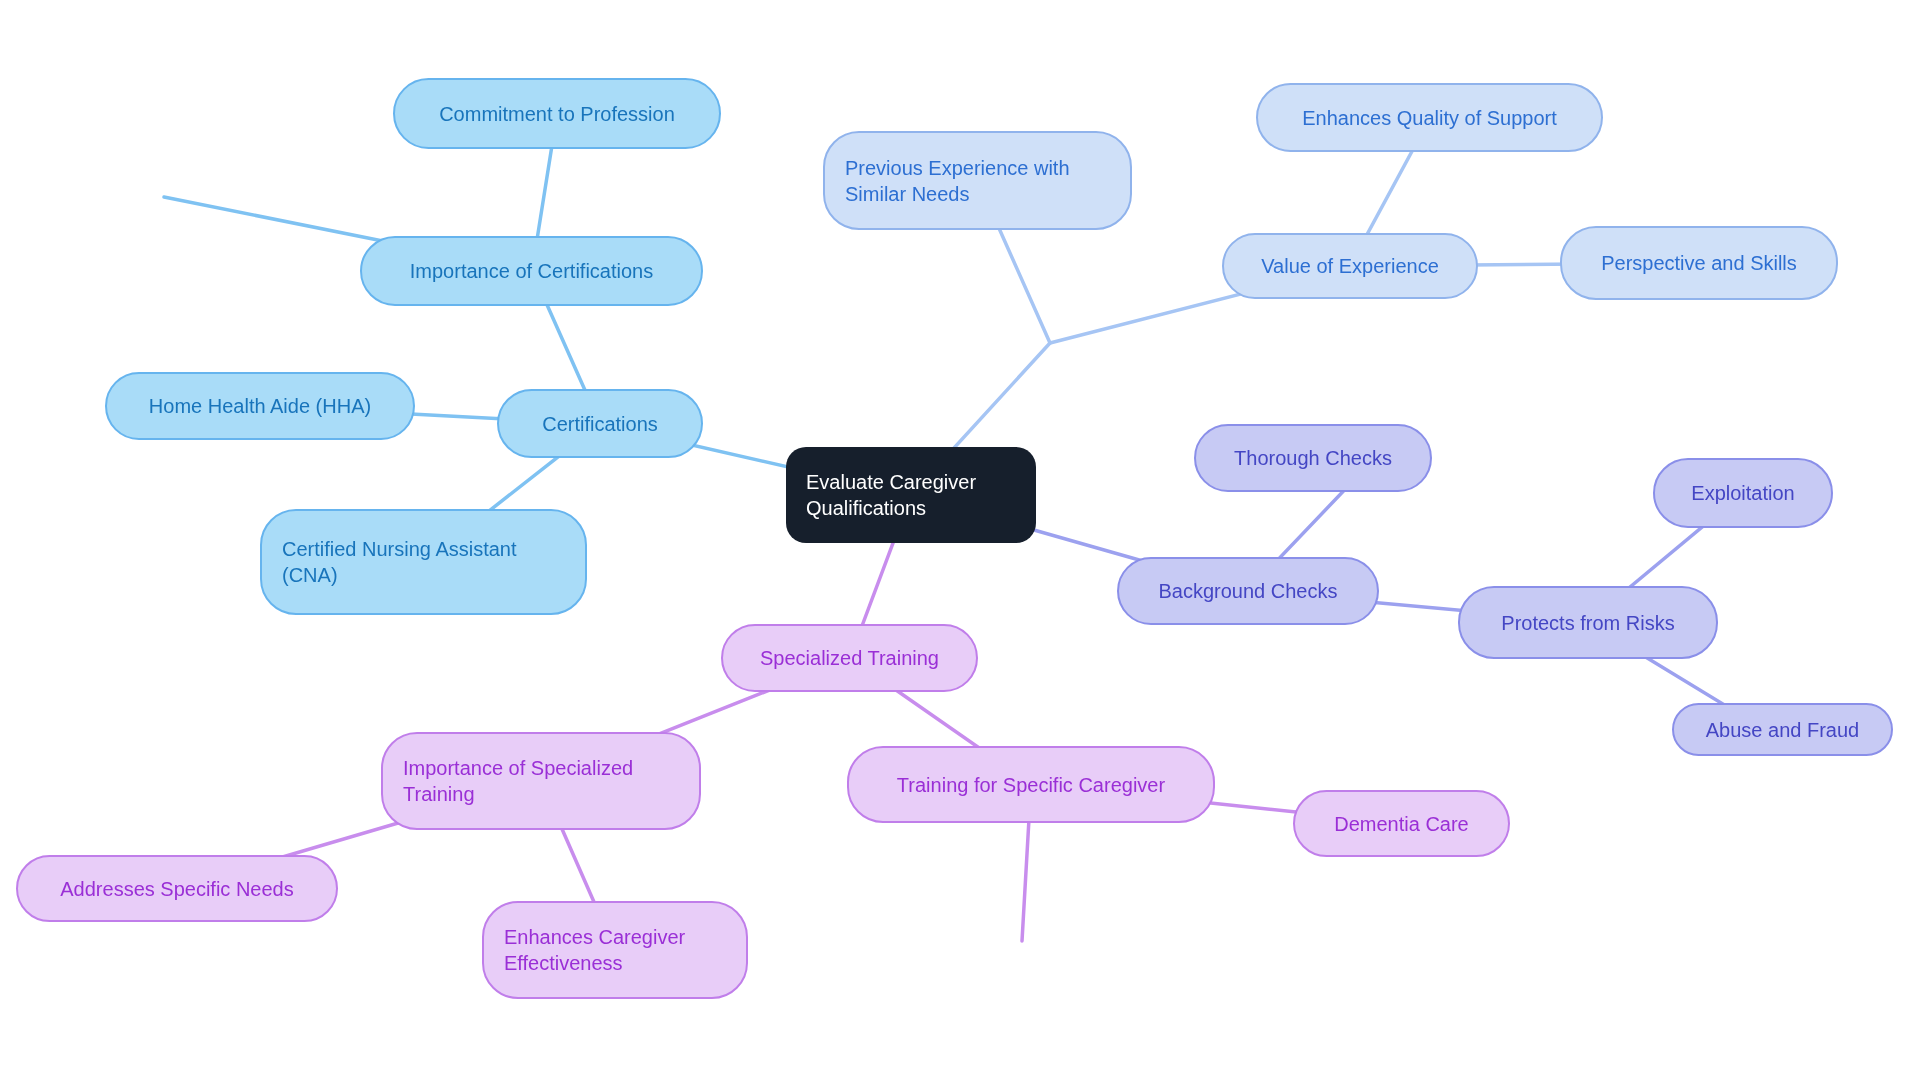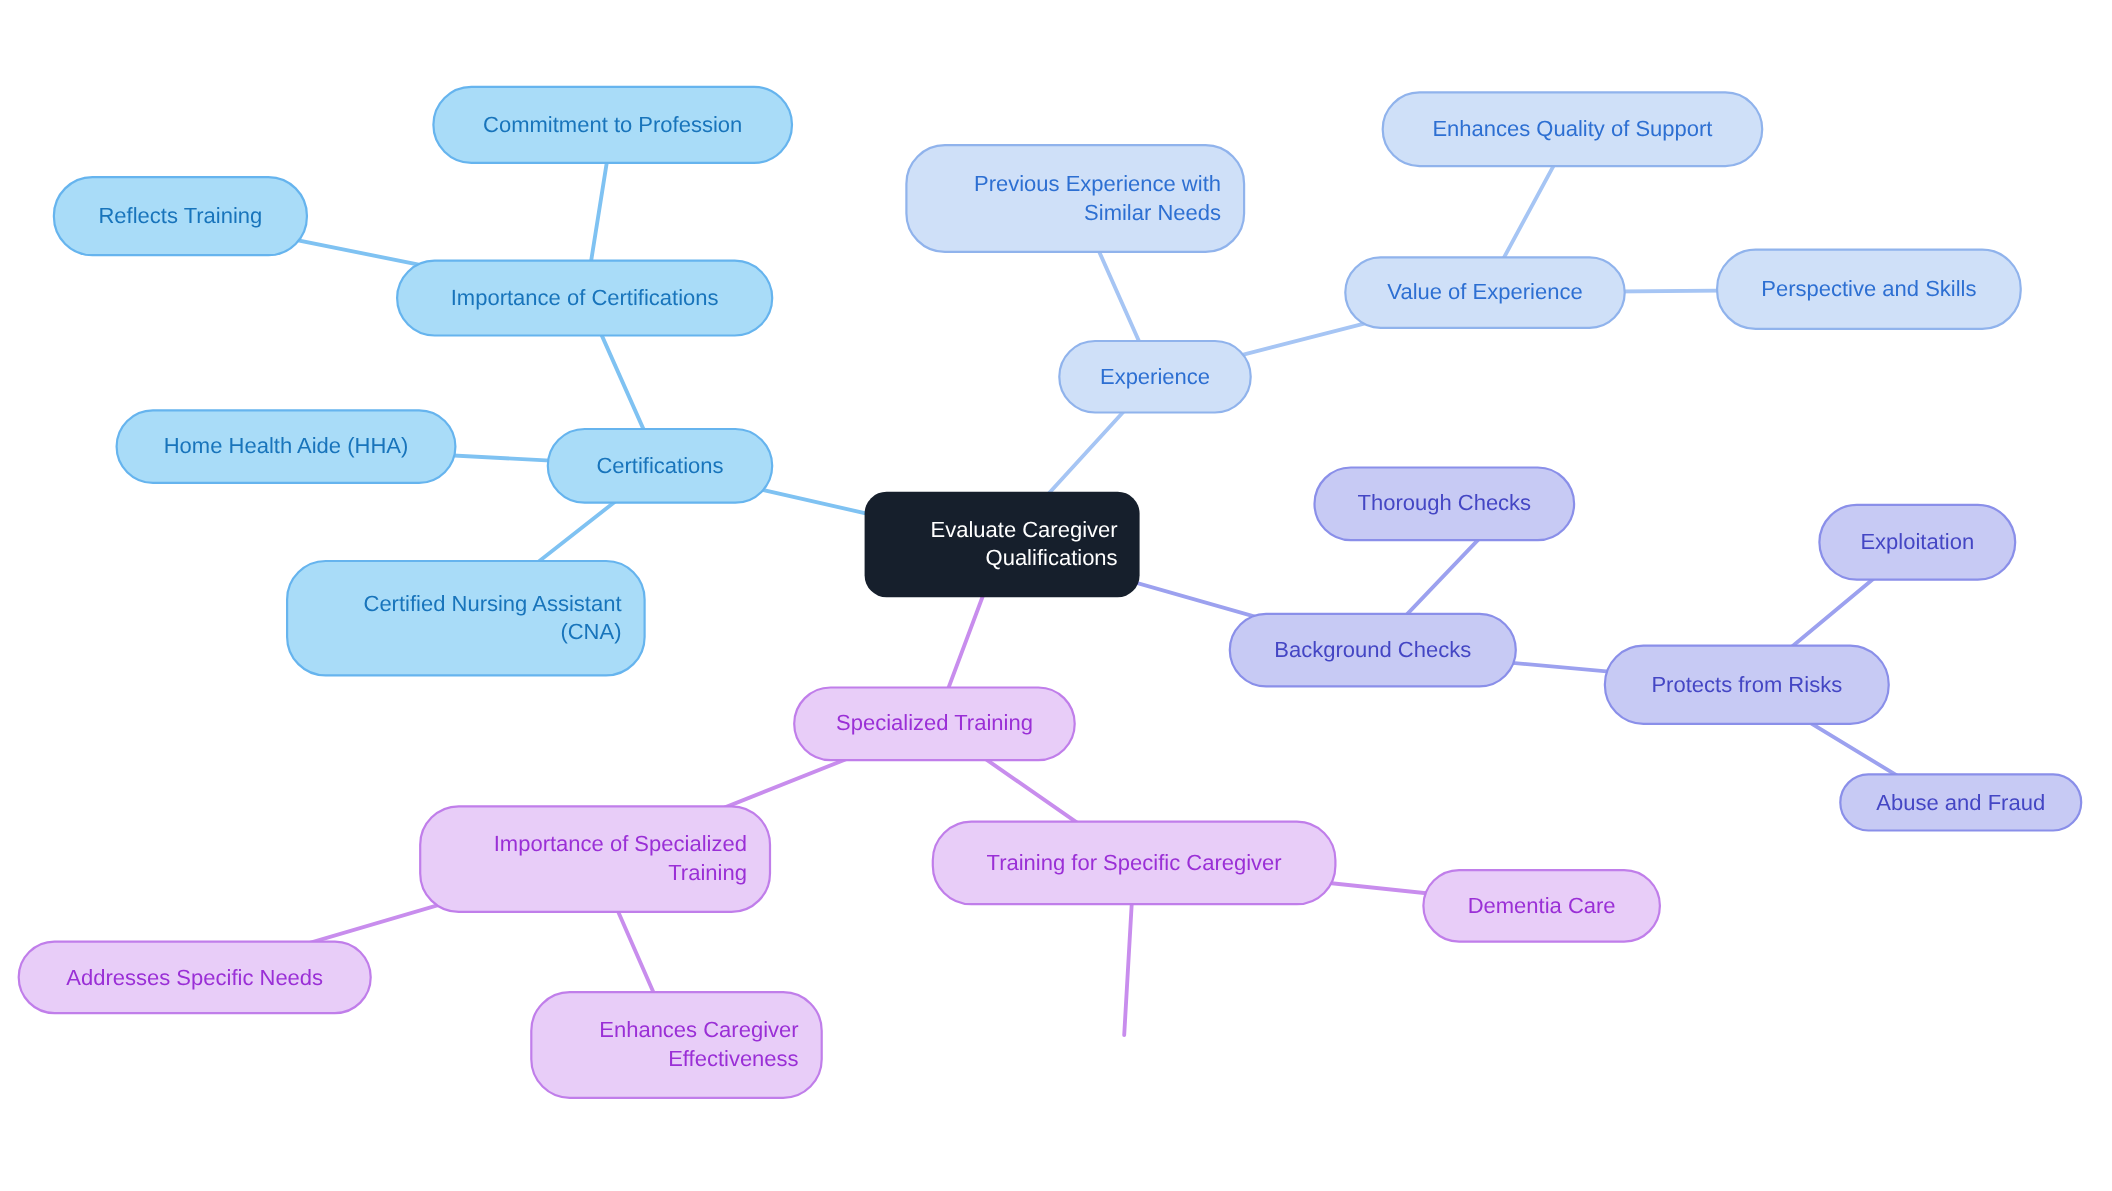--- a/index.html
+++ b/index.html
@@ -17,21 +17,21 @@
   }
   .canvas{position:relative;width:1920px;height:1083px;}
   .edges{position:absolute;left:0;top:0;}
   .edges line{stroke-width:3.5;stroke-linecap:round;fill:none;}
   .e-cert{stroke:var(--cert-edge);}
   .e-exp{stroke:var(--exp-edge);}
   .e-bgc{stroke:var(--bgc-edge);}
   .e-spec{stroke:var(--spec-edge);}
   .node{
     position:absolute;box-sizing:border-box;border-radius:36px;
-    display:flex;align-items:center;justify-content:center;text-align:right;
+    display:flex;align-items:center;justify-content:center;text-align:left;
     font-size:20px;line-height:1.3;padding:8px 20px;cursor:pointer;
   }
   .node.cert{background:var(--cert-fill);border:2px solid var(--cert-border);color:var(--cert-text);}
   .node.exp{background:var(--exp-fill);border:2px solid var(--exp-border);color:var(--exp-text);}
   .node.bgc{background:var(--bgc-fill);border:2px solid var(--bgc-border);color:var(--bgc-text);}
   .node.spec{background:var(--spec-fill);border:2px solid var(--spec-border);color:var(--spec-text);}
   .node.central{
     background:var(--central-fill);color:var(--central-text);border:none;
     border-radius:20px;font-size:20px;
   }
@@ -76,33 +76,27 @@
 
   <div class="node cert" style="left:497px;top:389px;width:206px;height:69px">
     <span>Certifications</span>
   </div>
   <div class="node cert" style="left:360px;top:236px;width:343px;height:70px">
     <span>Importance of Certifications</span>
   </div>
   <div class="node cert" style="left:393px;top:78px;width:328px;height:71px">
     <span>Commitment to Profession</span>
   </div>
-  <div class="node cert" style="left:48px;top:160px;width:232px;height:73px">
-    <span>Reflects Training</span>
-  </div>
   <div class="node cert" style="left:105px;top:372px;width:310px;height:68px">
     <span>Home Health Aide (HHA)</span>
   </div>
   <div class="node cert" style="left:260px;top:509px;width:327px;height:106px">
     <span>Certified Nursing Assistant (CNA)</span>
   </div>
 
-  <div class="node exp" style="left:962px;top:309px;width:176px;height:67px">
-    <span>Experience</span>
-  </div>
   <div class="node exp" style="left:823px;top:131px;width:309px;height:99px">
     <span>Previous Experience with Similar Needs</span>
   </div>
   <div class="node exp" style="left:1222px;top:233px;width:256px;height:66px">
     <span>Value of Experience</span>
   </div>
   <div class="node exp" style="left:1256px;top:83px;width:347px;height:69px">
     <span>Enhances Quality of Support</span>
   </div>
   <div class="node exp" style="left:1560px;top:226px;width:278px;height:74px">

